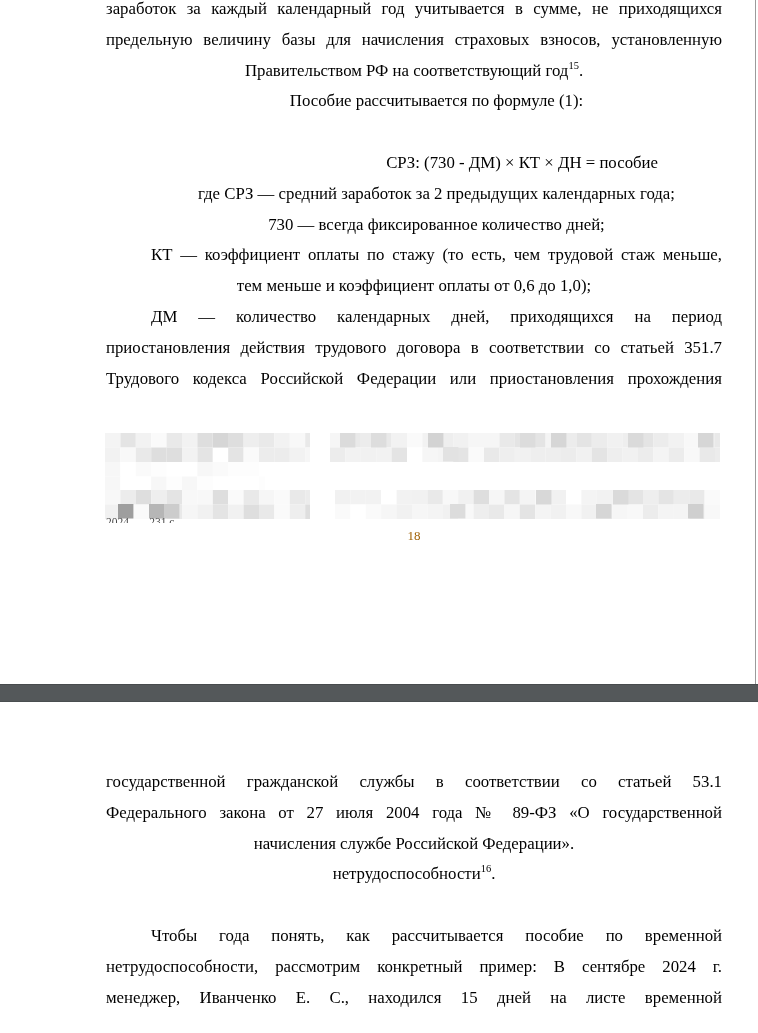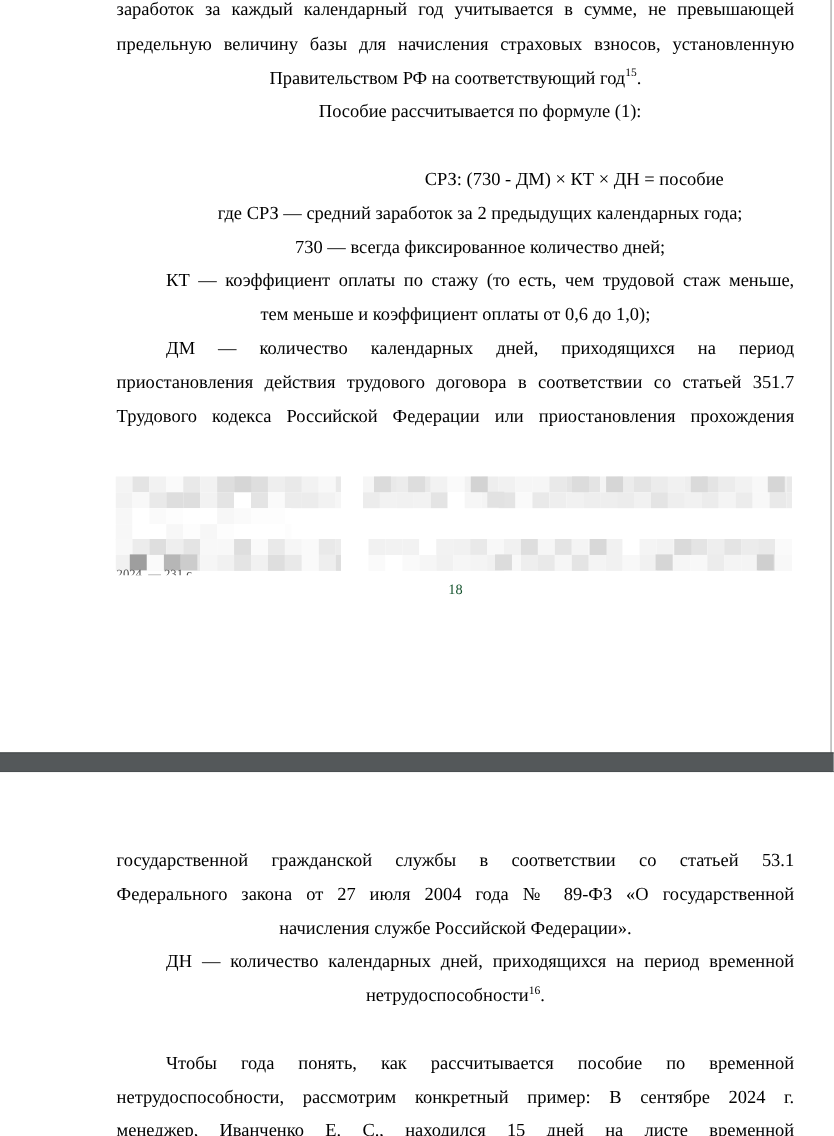--- a/index.html
+++ b/index.html
@@ -26,41 +26,41 @@
   .ind { text-indent: 45px; }
   .sup { vertical-align: super; font-size: 10.5px; line-height: 0; }
   #mosaic { position: absolute; left: 105px; top: 433px; }
   #fragment {
     position: absolute; left: 106px; top: 516px; width: 160px; height: 7px;
     overflow: hidden; color: #4a4a4a; font-size: 11.5px; line-height: 13px;
     font-family: "Liberation Serif", serif;
   }
   #pagenum {
     position: absolute; top: 528px; left: 106px; width: 616px;
-    text-align: center; font-size: 13px; color: #14532d;
+    text-align: center; font-size: 13px; color: #a16207;
   }
   #right-edge {
     position: absolute; top: 0; right: 2px; width: 1px; height: 1033px;
     background: #9b9b9b;
   }
   #separator {
     position: absolute; left: 0; top: 684px; width: 758px; height: 18px;
     background: #54585a;
     border-top: 1px solid #474b4d; border-bottom: 1px solid #4a4e50;
     box-sizing: border-box;
   }
 </style>
 </head>
 <body>
 
 <div id="viewport">
 
   <div id="page1" class="page">
     <div class="textcol">
-        <div class="line jst"><span>заработок за каждый календарный год учитывается в сумме, не превышающей</span></div>
+        <div class="line jst"><span>заработок за каждый календарный год учитывается в сумме, не приходящихся</span></div>
         <div class="line jst"><span>предельную величину базы для начисления страховых взносов, установленную</span></div>
         <div class="line lft"><span>Правительством РФ на соответствующий год</span><span class="sup">15</span><span>.</span></div>
         <div class="line lft ind"><span>Пособие рассчитывается по формуле (1):</span></div>
         <div class="line lft">&nbsp;</div>
         <div class="line ctr"><span>СРЗ: (730 - ДМ) × КТ × ДН = пособие</span></div>
         <div class="line lft ind"><span>где СРЗ — средний заработок за 2 предыдущих календарных года;</span></div>
         <div class="line lft ind"><span>730 — всегда фиксированное количество дней;</span></div>
         <div class="line jst ind"><span>КТ — коэффициент оплаты по стажу (то есть, чем трудовой стаж меньше,</span></div>
         <div class="line lft"><span>тем меньше и коэффициент оплаты от 0,6 до 1,0);</span></div>
         <div class="line jst ind"><span>ДМ — количество календарных дней, приходящихся на период</span></div>
@@ -276,21 +276,20 @@
 
   <div id="right-edge"></div>
 
   <div id="separator"></div>
 
   <div id="page2" class="page">
     <div class="textcol">
         <div class="line jst"><span>государственной гражданской службы в соответствии со статьей 53.1</span></div>
         <div class="line jst"><span>Федерального закона от 27 июля 2004 года № 89-ФЗ «О государственной</span></div>
         <div class="line lft"><span>начисления службе Российской Федерации».</span></div>
-        <div class="line jst ind"><span>ДН — количество календарных дней, приходящихся на период временной</span></div>
         <div class="line lft"><span>нетрудоспособности</span><span class="sup">16</span><span>.</span></div>
         <div class="line lft">&nbsp;</div>
         <div class="line jst ind"><span>Чтобы года понять, как рассчитывается пособие по временной</span></div>
         <div class="line jst"><span>нетрудоспособности, рассмотрим конкретный пример: В сентябре 2024 г.</span></div>
         <div class="line jst"><span>менеджер, Иванченко Е. С., находился 15 дней на листе временной</span></div>
       </div>
   </div>
 
 </div>
 

